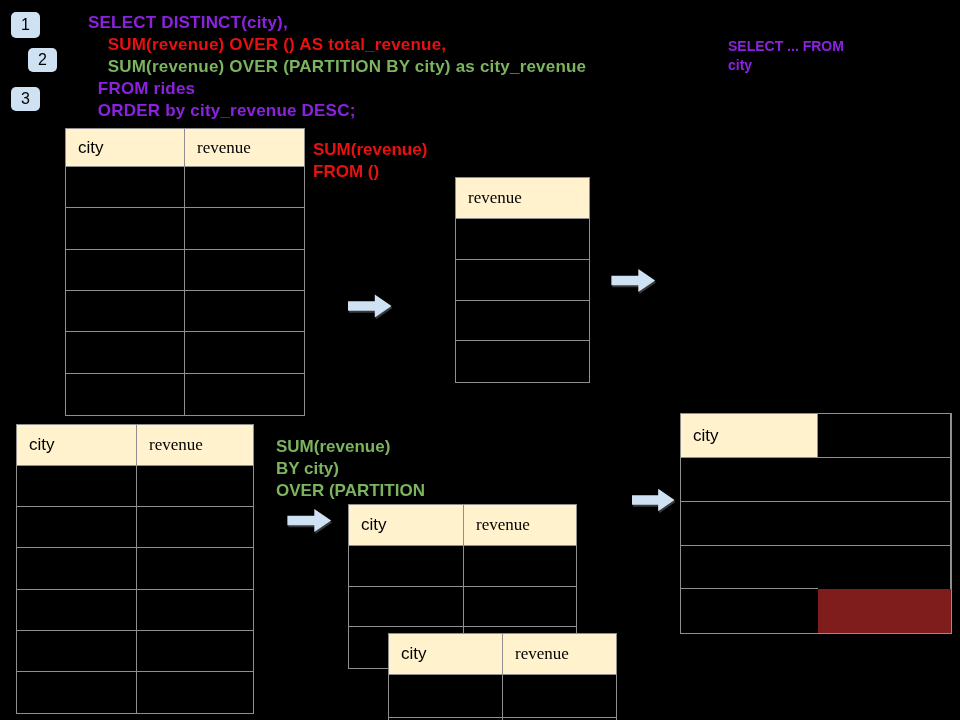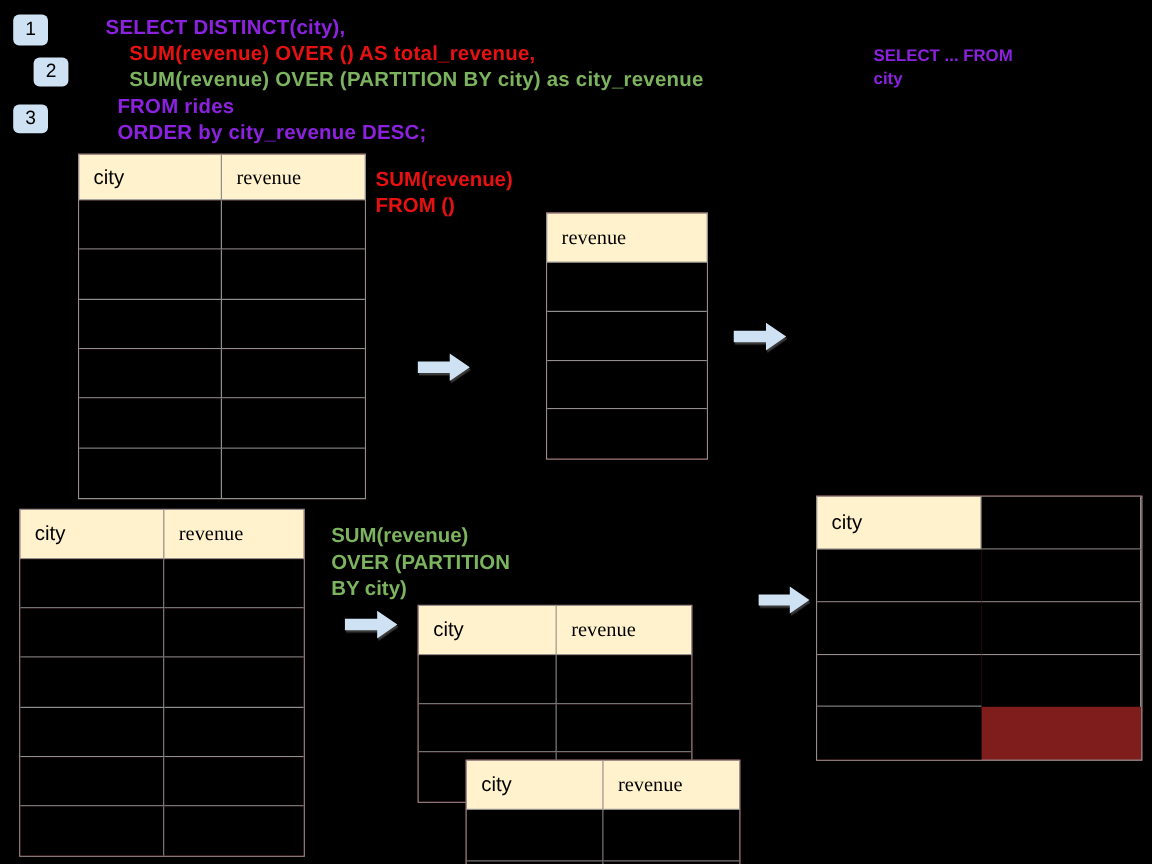--- a/index.html
+++ b/index.html
@@ -34,21 +34,21 @@
   <div class="badge" style="left:11px;top:12px;height:26px;">1</div>
   <div class="badge" style="left:28px;top:48px;height:24px;">2</div>
   <div class="badge" style="left:11px;top:87px;height:24px;">3</div>
 
   <div class="codeblock sql-main"><div style="color: rgb(140, 34, 224);">SELECT DISTINCT(city),</div><div style="color: rgb(232, 17, 17);">    SUM(revenue) OVER () AS total_revenue,</div><div style="color: rgb(124, 179, 94);">    SUM(revenue) OVER (PARTITION BY city) as city_revenue</div><div style="color: rgb(140, 34, 224);">  FROM rides</div><div style="color: rgb(140, 34, 224);">  ORDER by city_revenue DESC;</div></div>
 
   <div class="codeblock side-note" style="color: rgb(140, 34, 224);"><div>SELECT ... FROM</div><div>city</div></div>
 
   <div class="codeblock anno-total" style="color: rgb(232, 17, 17);"><div>SUM(revenue)</div><div>FROM ()</div></div>
 
-  <div class="codeblock anno-part" style="color: rgb(124, 179, 94);"><div>SUM(revenue)</div><div>OVER (PARTITION</div><div>BY city)</div></div>
+  <div class="codeblock anno-part" style="color: rgb(124, 179, 94);"><div>SUM(revenue)</div><div>BY city)</div><div>OVER (PARTITION</div></div>
 
   <div class="dtable" style="left: 65px; top: 128px; width: 240px; height: 288px; grid-template-columns: 119px 1fr; grid-template-rows: 38px repeat(6, 1fr);">
       <div class="th">city</div>
       <div class="th lc">revenue</div>
       <div class="td"></div>
       <div class="td lc"></div>
       <div class="td"></div>
       <div class="td lc"></div>
       <div class="td"></div>
       <div class="td lc"></div>

